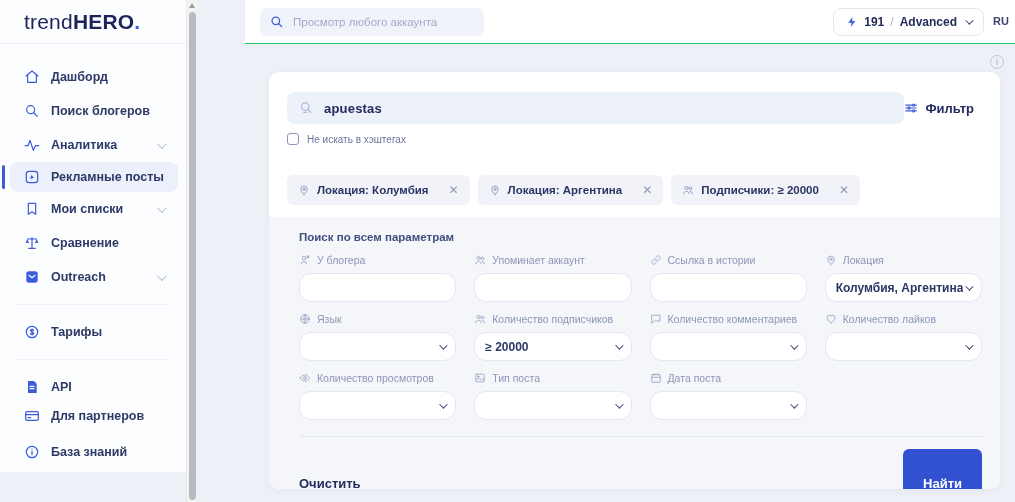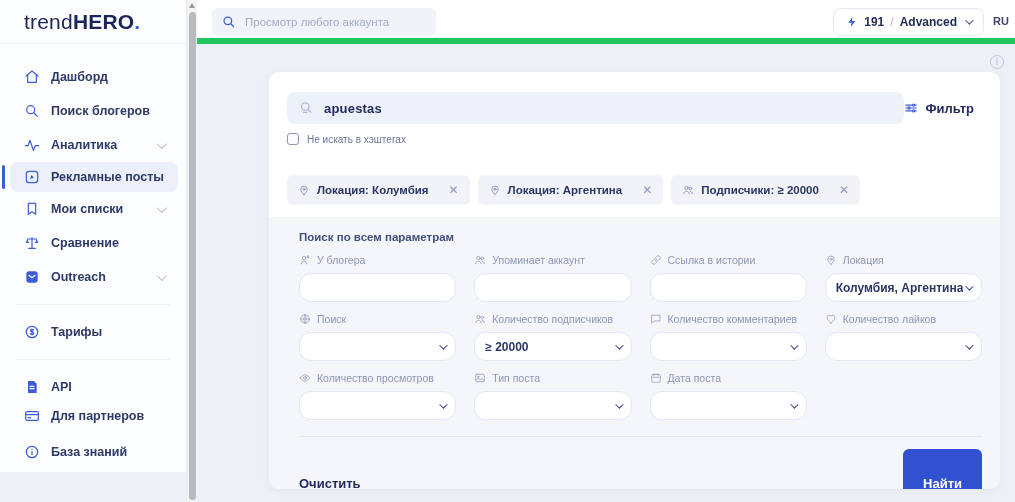--- a/index.html
+++ b/index.html
@@ -22,21 +22,21 @@
   .nav-bottom { position:absolute; left:0; bottom:0; width:100%; padding-bottom:2px; }
   .nav-bottom .nav-item { height:36px; }
 
   
   .scrollbar { position:absolute; left:186px; top:0; width:11px; height:502px; background:#f3f3f4; border-left:1px solid #e9e9ea; }
   .scrollbar .arrow { position:absolute; top:3px; left:2px; width:0; height:0; border-left:3.5px solid transparent; border-right:3.5px solid transparent; border-bottom:5px solid #9a9a9e; }
   .scrollbar .thumb { position:absolute; top:12px; left:2px; width:7px; height:488px; background:#b8babf; border-radius:4px; }
 
   
   .main { position:absolute; left:197px; top:0; width:818px; height:502px; }
-  .topbar { position:relative; height:44px; background:#fff; border-bottom:6px solid #22c55e; }
+  .topbar { position:relative; height:44px; background:#fff; border-bottom:1px solid #22c55e;margin-left:48px; }
   .top-search { position:absolute; left:15px; top:8px; width:224px; height:28px; background:#f0f3fa; border-radius:6px; display:flex; align-items:center; padding:0 10px; gap:9px; }
   .top-search svg { width:14px; height:14px; stroke:#3d5cd7; stroke-width:2.2; fill:none; stroke-linecap:round; }
   .top-search input { border:none; outline:none; background:transparent; font-family:inherit; font-size:11.5px; color:#2e3a66; width:170px; }
   .top-search input::placeholder { color:#a3abc8; }
   .plan-pill { position:absolute; right:31px; top:8px; height:28px; display:flex; align-items:center; gap:6px; padding:0 12px; background:#fff; border:1px solid #e3e7f0; border-radius:8px; cursor:pointer; }
   .plan-pill svg { width:12px; height:12px; fill:#3d5cd7; }
   .plan-pill .num, .plan-pill .plan { font-size:12px; font-weight:700; color:#1f2a55; }
   .plan-pill .slash { font-size:12px; color:#aeb4c9; }
   .plan-pill .chev { width:6px; height:6px; border-right:1.6px solid #39436e; border-bottom:1.6px solid #39436e; transform:rotate(45deg) translateY(-2px); margin-left:2px; }
   .lang { position:absolute; right:6px; top:15px; font-size:11px; font-weight:700; color:#39436e; cursor:pointer; }
@@ -333,21 +333,21 @@
             </div>
           </div>
 
           <div class="frow">
             <div class="fld">
               <div class="fld-label">
                   <svg viewBox="0 0 24 24">
                     <circle cx="12" cy="12" r="8.5"></circle>
                     <path d="M3.5 12h17M12 3.5c3 3.2 3 13.8 0 17-3-3.2-3-13.8 0-17z"></path>
                   </svg>
-                  <span>Поиск</span>
+                  <span>Язык</span>
                 </div>
               <div class="ctrl sel">
                   <span class="val"></span>
                   <span class="chev"></span>
                 </div>
             </div>
             <div class="fld">
               <div class="fld-label">
                   <svg viewBox="0 0 24 24">
                     <circle cx="9" cy="8" r="3.2"></circle>

